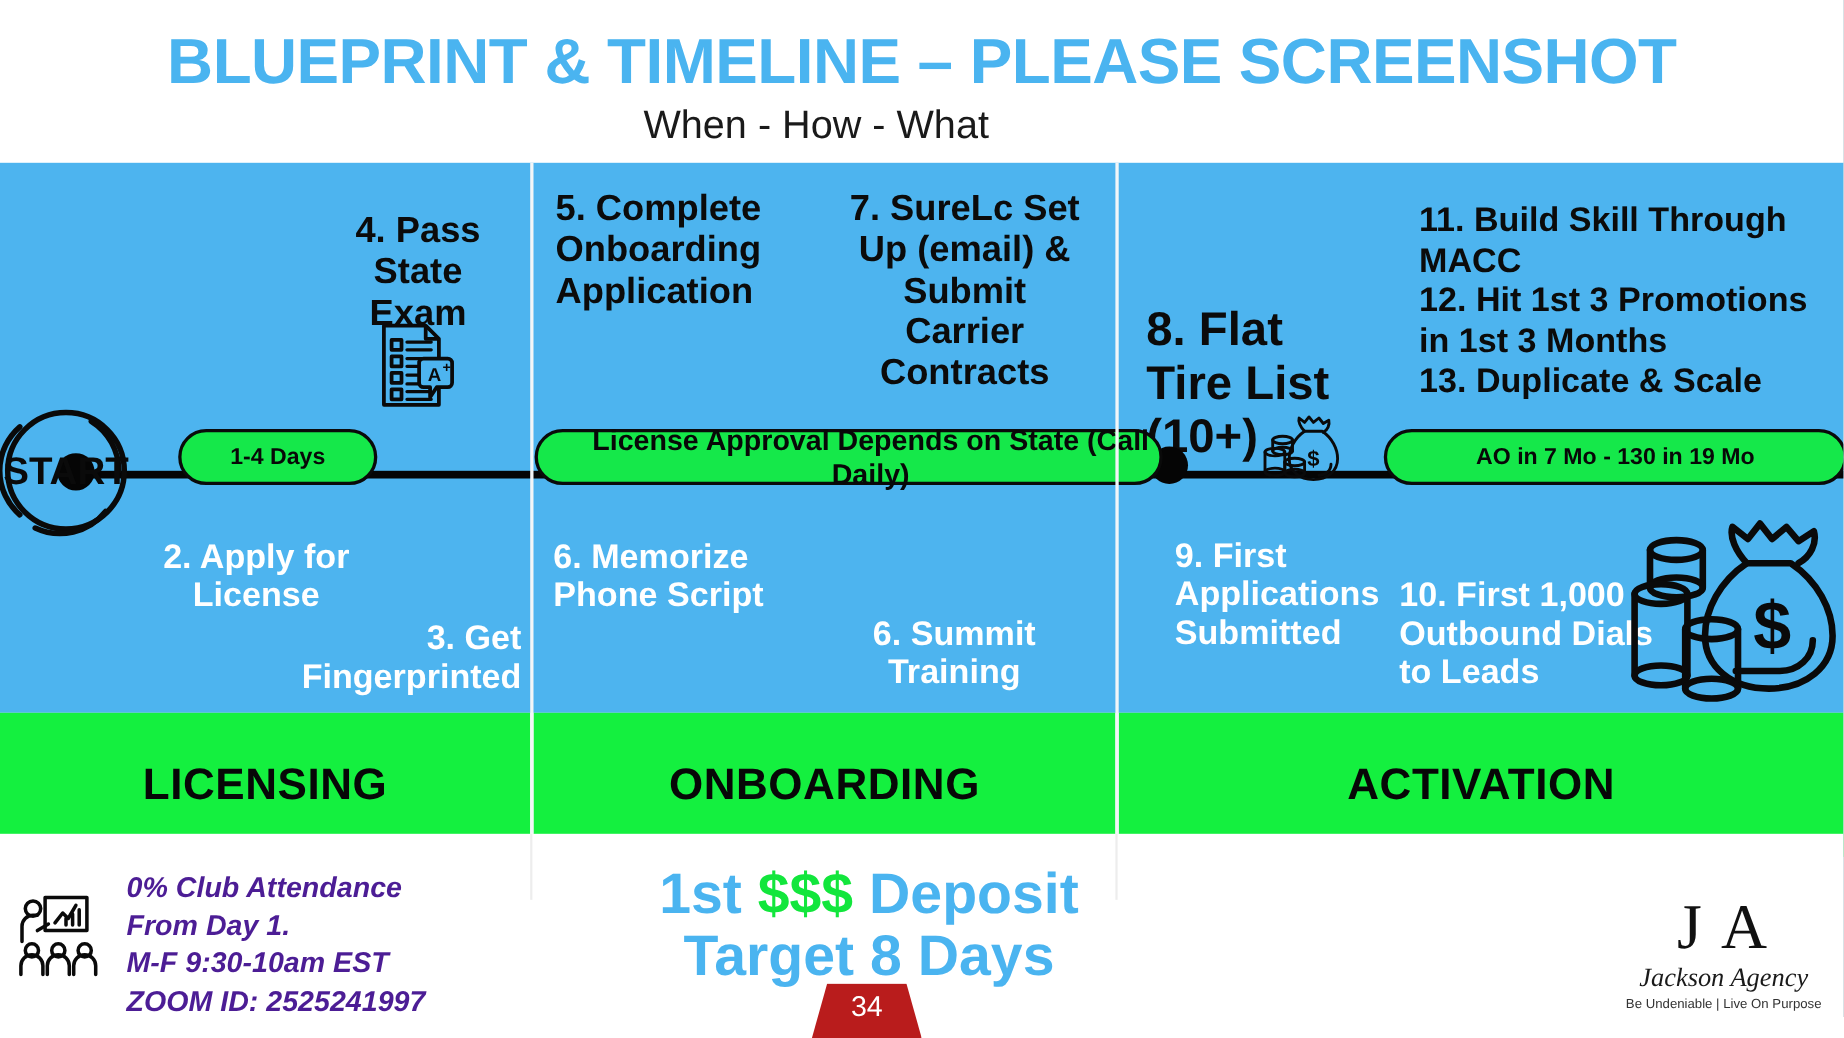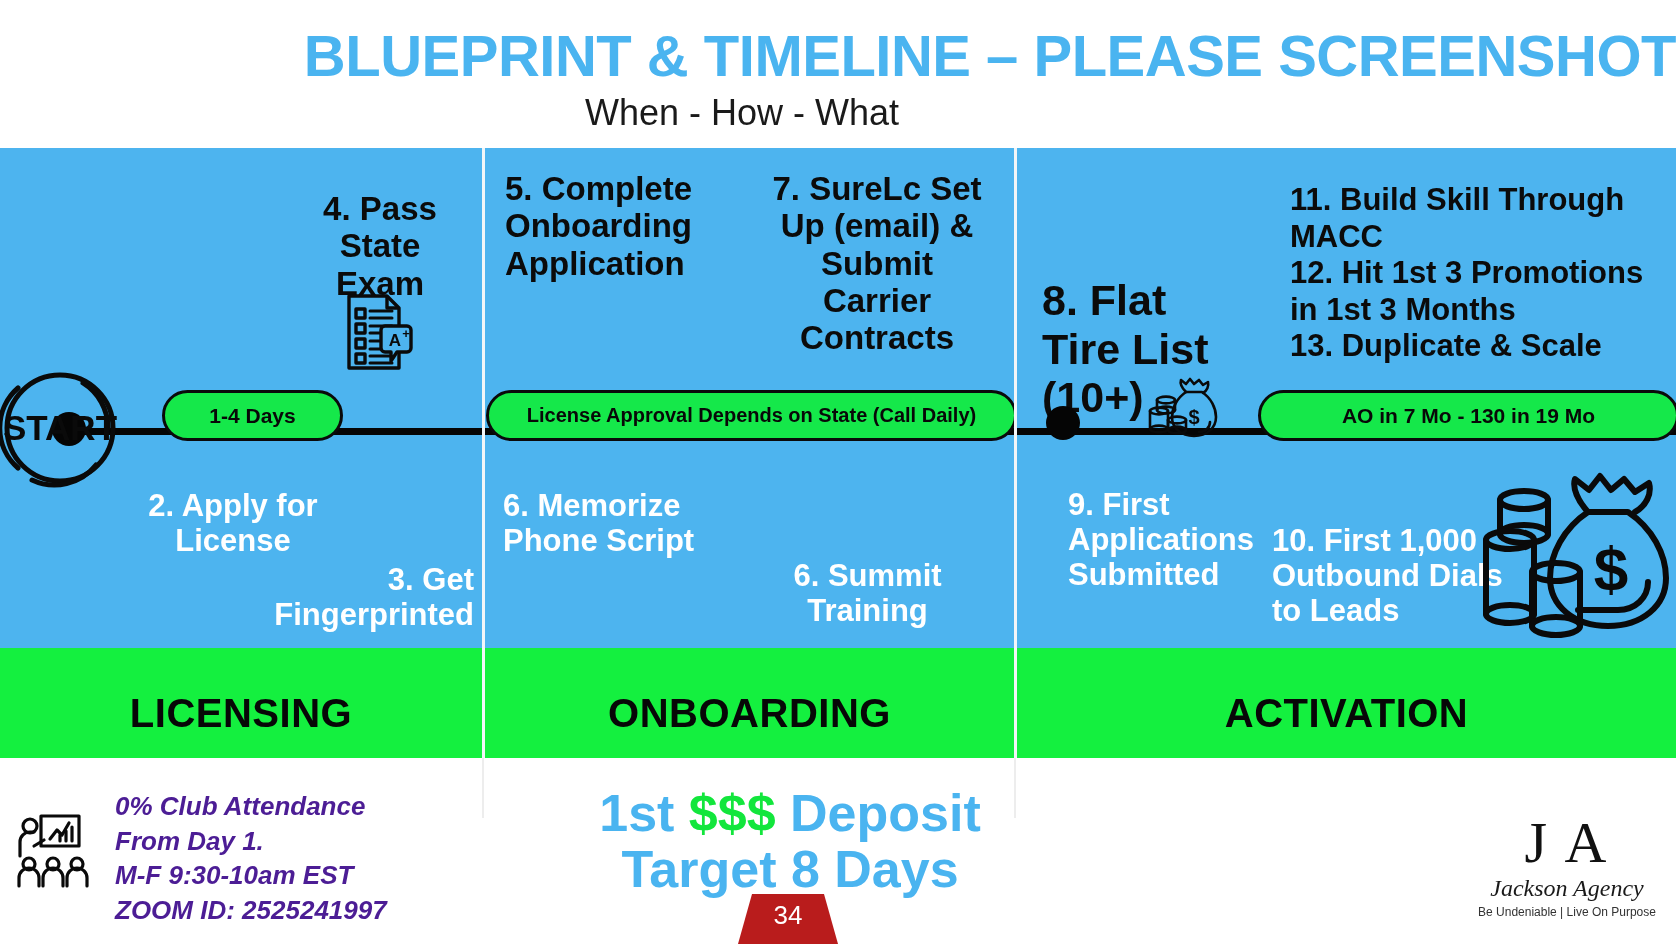--- a/index.html
+++ b/index.html
@@ -4,21 +4,21 @@
 <style>
   html,body{margin:0;padding:0;background:#c9c9c9;}
   body{font-family:"Liberation Sans",sans-serif;}
   .slide{
     position:relative;width:1676px;height:944px;overflow:hidden;
     background:#ffffff;
   }
   
   .header{position:absolute;left:0;top:0;width:1676px;height:148px;background:#ffffff;}
   .title{
-    position:absolute;left:0;top:22px;width:1676px;text-align:right;
+    position:absolute;left:0;top:22px;width:1676px;text-align:center;
     font-size:58px;font-weight:bold;letter-spacing:-0.5px;
     color:#4ab4f0;font-family:"Liberation Sans",sans-serif;
   }
   .subtitle{
     position:absolute;left:0;top:92px;width:1484px;text-align:center;
     font-size:36px;color:#1a1a1a;font-weight:400;
     font-family:"Liberation Sans",sans-serif;
   }
   
   .band{position:absolute;left:0;top:148px;width:1676px;height:500px;background:#4db4ef;}
@@ -171,21 +171,21 @@
         <ellipse cx="29" cy="42" rx="9" ry="3.4"></ellipse>
         <path d="M20 42 v10 M38 42 v10"></path>
         <ellipse cx="29" cy="52" rx="9" ry="3.4"></ellipse>
       </g>
       <text x="46" y="46" text-anchor="middle" font-family="Liberation Sans, sans-serif" font-size="20" font-weight="bold" fill="#0a0a0a">$</text>
     </svg>
   </div>
 
   <div class="pill" style="left:162px;top:390px;width:175px;height:45px;font-size:21px;">1-4 Days</div>
 
-  <div class="pill" style="left:486px;top:390px;width:525px;height:45px;font-size:20px;">License Approval Depends on State (Call Daily)</div>
+  <div class="pill" style="left:486px;top:390px;width:525px;height:45px;font-size:26px;padding-left:40px;">License Approval Depends on State (Call Daily)</div>
 
   <div class="pill" style="left:1258px;top:390px;width:415px;height:45px;font-size:21px;">AO in 7 Mo - 130 in 19 Mo</div>
 
   <div class="blk white" style="left:118px;top:488px;width:230px;font-size:31px;text-align:center;white-space:pre-line;">2. Apply for
 License</div>
 
   <div class="blk white" style="left:244px;top:562px;width:230px;font-size:31px;text-align:right;white-space:pre-line;">3. Get
 Fingerprinted</div>
 
   <div class="blk white" style="left:503px;top:488px;width:260px;font-size:31px;white-space:pre-line;">6. Memorize

